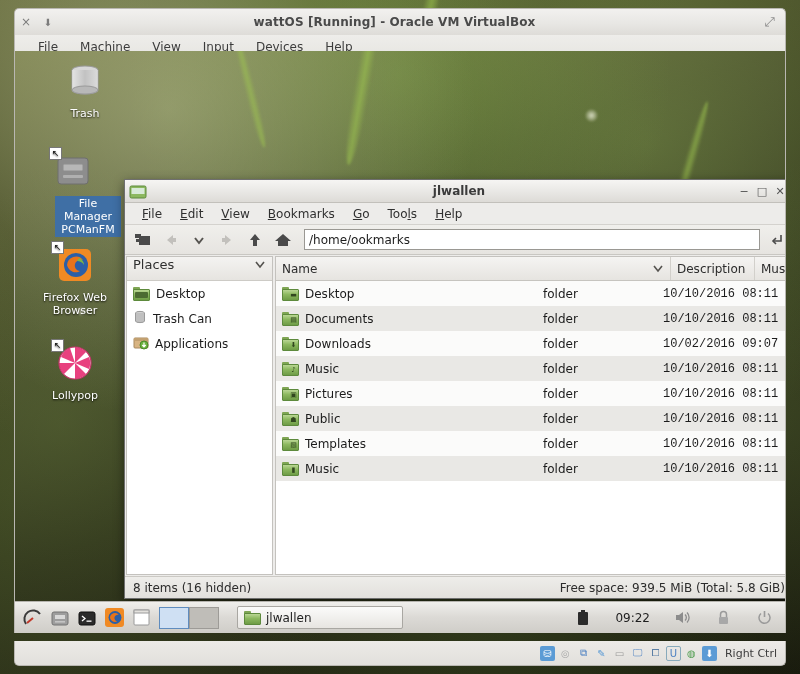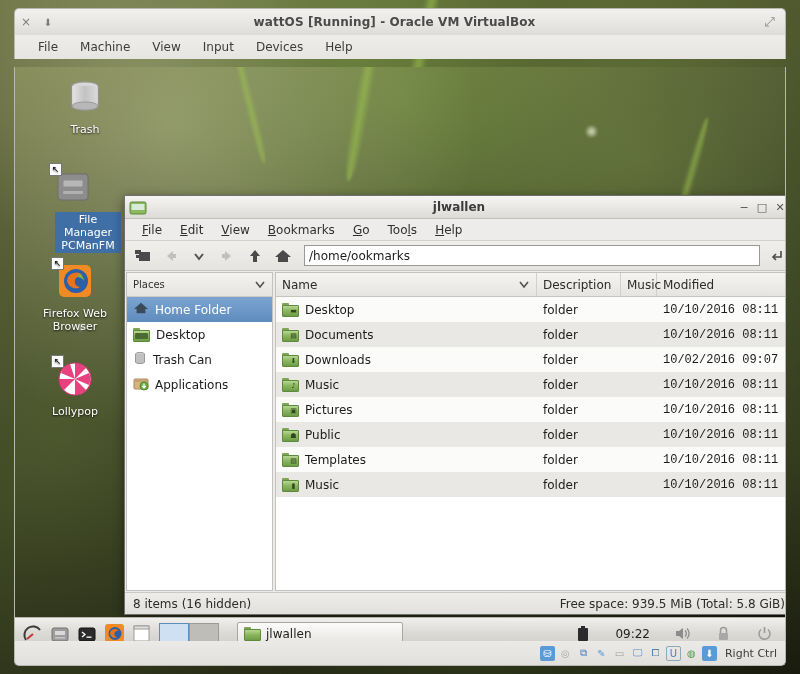--- a/index.html
+++ b/index.html
@@ -56,21 +56,21 @@
   #vbox-menubar {
     position:absolute; left:14px; top:35px; width:772px; height:24px;
     background:linear-gradient(180deg, #eeedea 0%, #e6e5e1 100%);
     border-left:1px solid #b9b7b2; border-right:1px solid #b9b7b2;
     display:flex; align-items:center; padding-left:12px; gap:0px;
   }
   #vbox-menubar .mi { padding:2px 11px; font-size:12px; color:#3c3c3c; }
 
   
   #guest {
-    position:absolute; left:14px; top:67px; width:772px; height:582px;
+    position:absolute; left:14px; top:51px; width:772px; height:582px;
     overflow:hidden;
     border-left:1px solid #b9b7b2; border-right:1px solid #b9b7b2;
   }
   #guest-bg { position:absolute; inset:0;
     background:
       radial-gradient(circle at 20% 10%, rgba(200,210,160,0.45) 0%, rgba(0,0,0,0) 38%),
       radial-gradient(circle at 50% 4%, rgba(130,180,70,0.38) 0%, rgba(0,0,0,0) 40%),
       radial-gradient(circle at 82% 16%, rgba(150,190,90,0.30) 0%, rgba(0,0,0,0) 36%),
       radial-gradient(circle at 6% 64%, rgba(120,150,70,0.26) 0%, rgba(0,0,0,0) 32%),
       radial-gradient(circle at 66% 92%, rgba(90,120,50,0.24) 0%, rgba(0,0,0,0) 34%),
@@ -157,22 +157,22 @@
 
   #fm-body { flex:1; display:flex; background:#edecea; padding:1px; gap:2px; overflow:hidden; }
 
   #places {
     width:147px; background:#fff; border:1px solid #c4c2be;
     display:flex; flex-direction:column; overflow:hidden;
   }
   #places-header {
     height:24px; background:linear-gradient(180deg,#f4f3f1,#e6e4e0);
     border-bottom:1px solid #cdcbc6;
-    display:flex; align-items:center; justify-content:space-between;
-    padding:0 6px; font-size:10px; color:#303030;
+    display:flex; justify-content:space-between;
+    padding:0 6px; font-size:13px; color:#303030;
   }
   .place-row {
     height:25px; display:flex; align-items:center; gap:6px; padding:0 6px;
     font-size:12px; color:#1c1c1c;
   }
   .place-row.active { background:linear-gradient(180deg,#7ba4d0,#5f8cbe); color:#fff; }
 
   #filelist { flex:1; background:#ffffff; border:1px solid #c4c2be; display:flex; flex-direction:column; overflow:hidden; }
   #col-header {
     height:24px; display:flex; align-items:stretch;
@@ -413,28 +413,20 @@
     <div id="fm-body">
 
       <div id="places">
         <div id="places-header">
           <span>Places</span>
           <span>
             <svg width="12" height="10" viewBox="0 0 12 10">
                 <path d="M2 3 L6 8 L10 3" fill="none" stroke="#55534f" stroke-width="1.6"></path>
               </svg>
           </span>
-        </div>
-        <div class="place-row active">
-          <span>
-            <svg width="16" height="14" viewBox="0 0 18 16">
-                <path d="M9 2 L17 9 L14 9 L14 14 L4 14 L4 9 L1 9 Z" fill="#3a4a5c"></path>
-              </svg>
-          </span>
-          <span>Home Folder</span>
         </div>
         <div class="place-row">
           <span class="folder">
             <span class="tab"></span>
               <span class="body"></span>
             <span style="position:absolute;left:2px;top:5px;width:13px;height:6px;background:#4c6b32;border-radius:1px;"></span>
           </span>
           <span>Desktop</span>
         </div>
         <div class="place-row">
@@ -464,21 +456,20 @@
           <div class="ch name">
             <span>Name</span>
             <span>
               <svg width="12" height="10" viewBox="0 0 12 10">
                   <path d="M2 3 L6 8 L10 3" fill="none" stroke="#55534f" stroke-width="1.6"></path>
                 </svg>
             </span>
           </div>
           <div class="ch desc">Description</div>
           <div class="ch size">Music</div>
-          <div class="ch mod">Modified</div>
         </div>
         <div id="rows">
             <div class="file-row">
               <div class="c name">
                 <span class="folder">
                   <span class="tab"></span>
                   <span class="body"></span>
                   <span class="emb">▬</span>
                 </span>
                 <span>Desktop</span>

